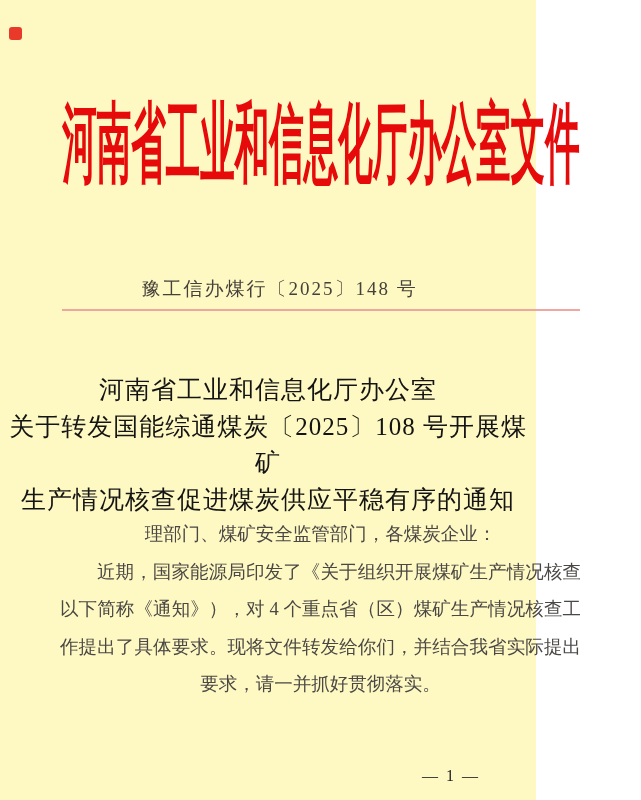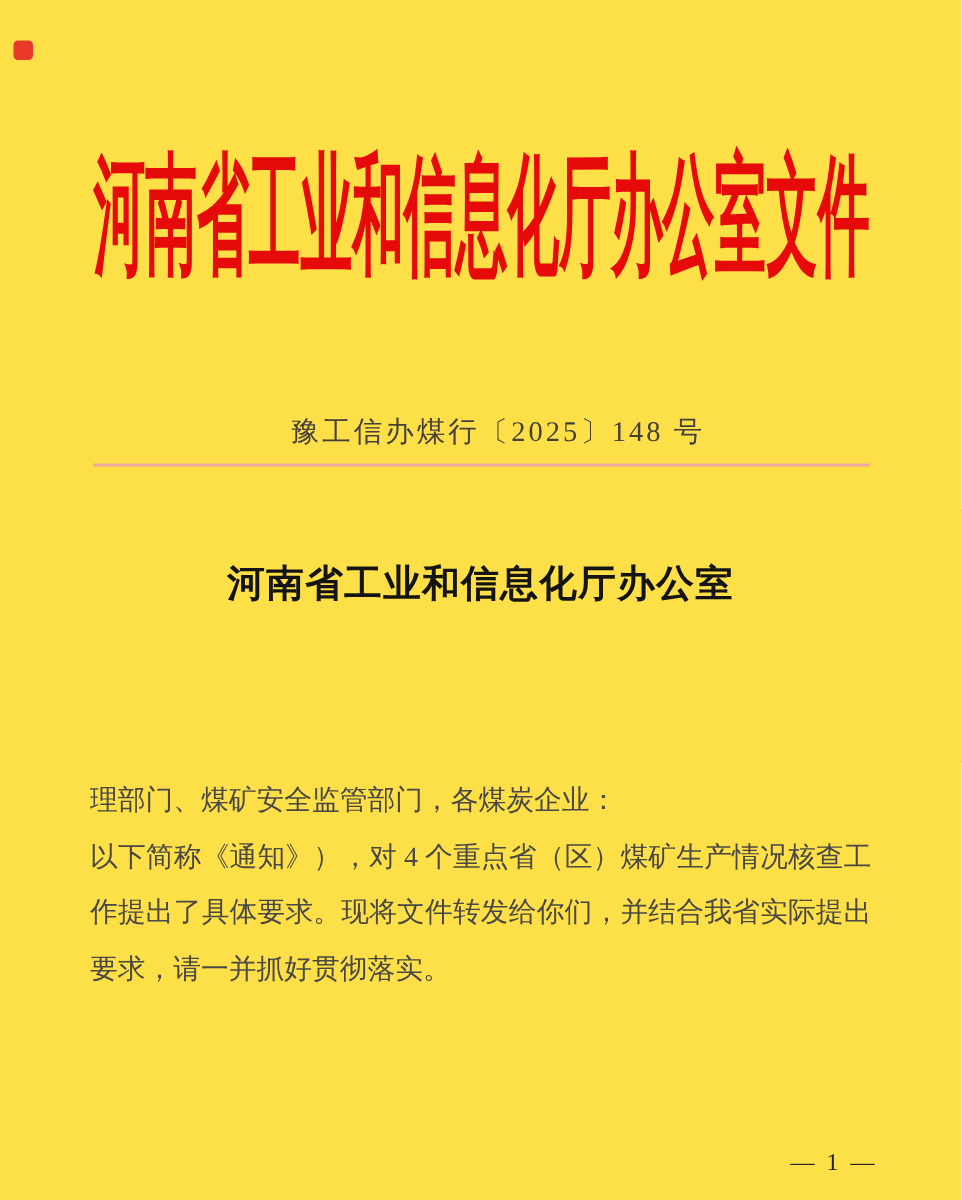--- a/index.html
+++ b/index.html
@@ -5,22 +5,22 @@
   html, body { margin: 0; padding: 0; }
   body {
     width: 641px; height: 800px;
     background: #ffffff;
     font-family: "Liberation Serif", "DejaVu Serif", serif;
     position: relative;
     overflow: hidden;
   }
   .page {
     position: absolute; left: 0; top: 0;
-    width: 641px; height: 800px;
-    background: #fde047;
+    width: 536px; height: 800px;
+    background: #fef9c3;
   }
   .corner-mark {
     position: absolute; left: 9px; top: 27px;
     width: 13px; height: 13px;
     background: #e8392b;
     border-radius: 3px;
   }
   .banner {
     position: absolute; top: 101px; left: -24.5px;
     width: 690px; height: 46px;
@@ -42,32 +42,32 @@
     margin-left: 23px;
   }
   .red-rule {
     position: absolute; top: 309px; left: 62px;
     width: 518px; height: 2px;
     background: #efa89f;
   }
   .title {
     position: absolute; top: 372px; left: 0; right: 0;
     text-align: center;
-    font-weight: bold;
+    font-weight: normal;
     font-size: 25px; line-height: 36.5px;
     color: #141414;
     letter-spacing: 1px;
   }
   .body-text {
     position: absolute; top: 516px; left: 60px;
     width: 521px;
     font-size: 18.5px; line-height: 37.6px;
     color: #4a4744;
   }
-  .body-text .line { text-align: left; }
+  .body-text .line { text-align: center; }
   .body-text .line.full { text-align: justify; text-align-last: justify; }
   .body-text .line.indent { text-indent: 2em; }
   .page-number {
     position: absolute; top: 766px; right: 56px;
     font-size: 16px; line-height: 20px;
     color: #222222;
     letter-spacing: 2px;
   }
 </style>
 </head>
@@ -78,24 +78,27 @@
   <div class="corner-mark"></div>
 
   <div class="banner">河南省工业和信息化厅办公室文件</div>
 
   <div class="doc-number">豫工信办煤行〔2025〕148 号</div>
 
   <div class="red-rule"></div>
 
   <div class="title">
     <div class="title-line">河南省工业和信息化厅办公室</div>
+    <div class="title-line">关于转发国能综通煤炭〔2025〕108 号开展煤矿</div>
+    <div class="title-line">生产情况核查促进煤炭供应平稳有序的通知</div>
   </div>
 
   <div class="body-text">
     <div class="line">理部门、煤矿安全监管部门，各煤炭企业：</div>
+    <div class="line full indent">近期，国家能源局印发了《关于组织开展煤矿生产情况核查</div>
     <div class="line full">以下简称《通知》），对 4 个重点省（区）煤矿生产情况核查工</div>
     <div class="line full">作提出了具体要求。现将文件转发给你们，并结合我省实际提出</div>
     <div class="line">要求，请一并抓好贯彻落实。</div>
   </div>
 
   <div class="page-number">— 1 —</div>
 
 </div>
 
 </body></html>

